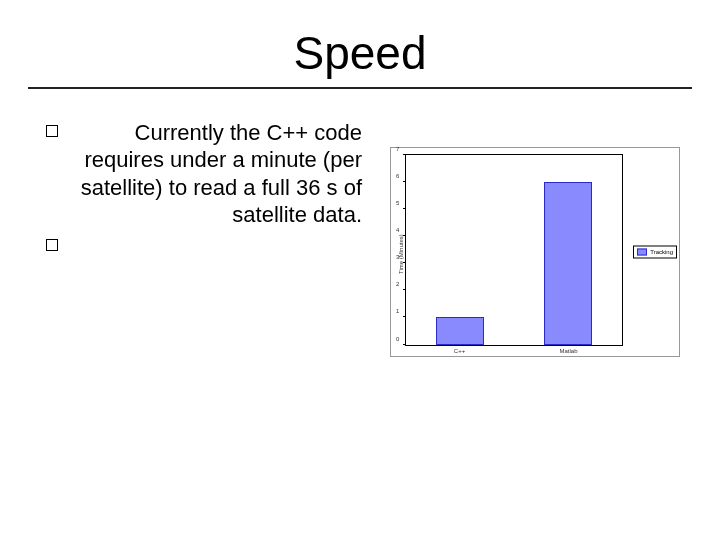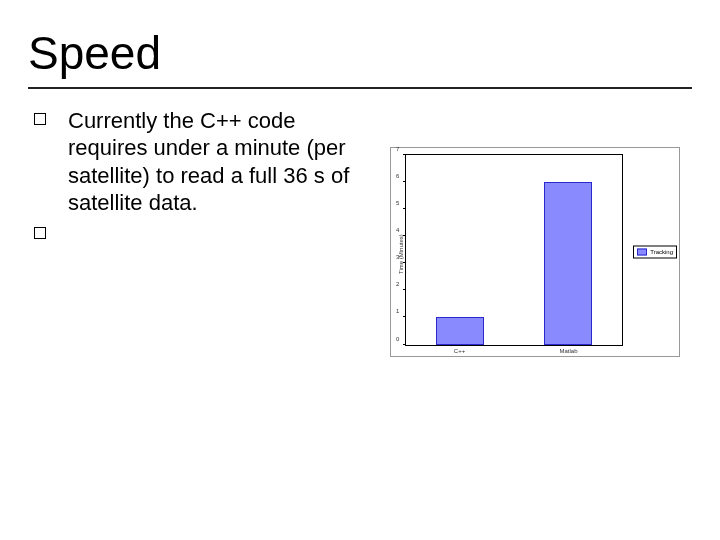--- a/index.html
+++ b/index.html
@@ -17,40 +17,42 @@
     height: 540px;
     position: relative;
     box-sizing: border-box;
     padding: 28px 28px 28px 28px;
   }
   .title {
     font-size: 46px;
     font-weight: 400;
     margin: 0 0 8px 0;
     line-height: 1.1;
+    text-align: center;
   }
   .title-rule {
     border: none;
     border-top: 2px solid #222;
     margin: 0 0 18px 0;
     width: 100%;
   }
   .body-row {
     display: flex;
     flex-direction: row;
     align-items: flex-start;
     gap: 16px;
   }
   .bullets {
     width: 346px;
   }
   .bullets ul {
     list-style: none;
     padding: 0;
-    margin: 0;
+    margin: 12px;
+    text-align: right;
   }
   .bullets li {
     position: relative;
     padding-left: 40px;
     font-size: 22px;
     line-height: 1.25;
     margin-bottom: 4px;
   }
   .bullet-marker {
     position: absolute;

